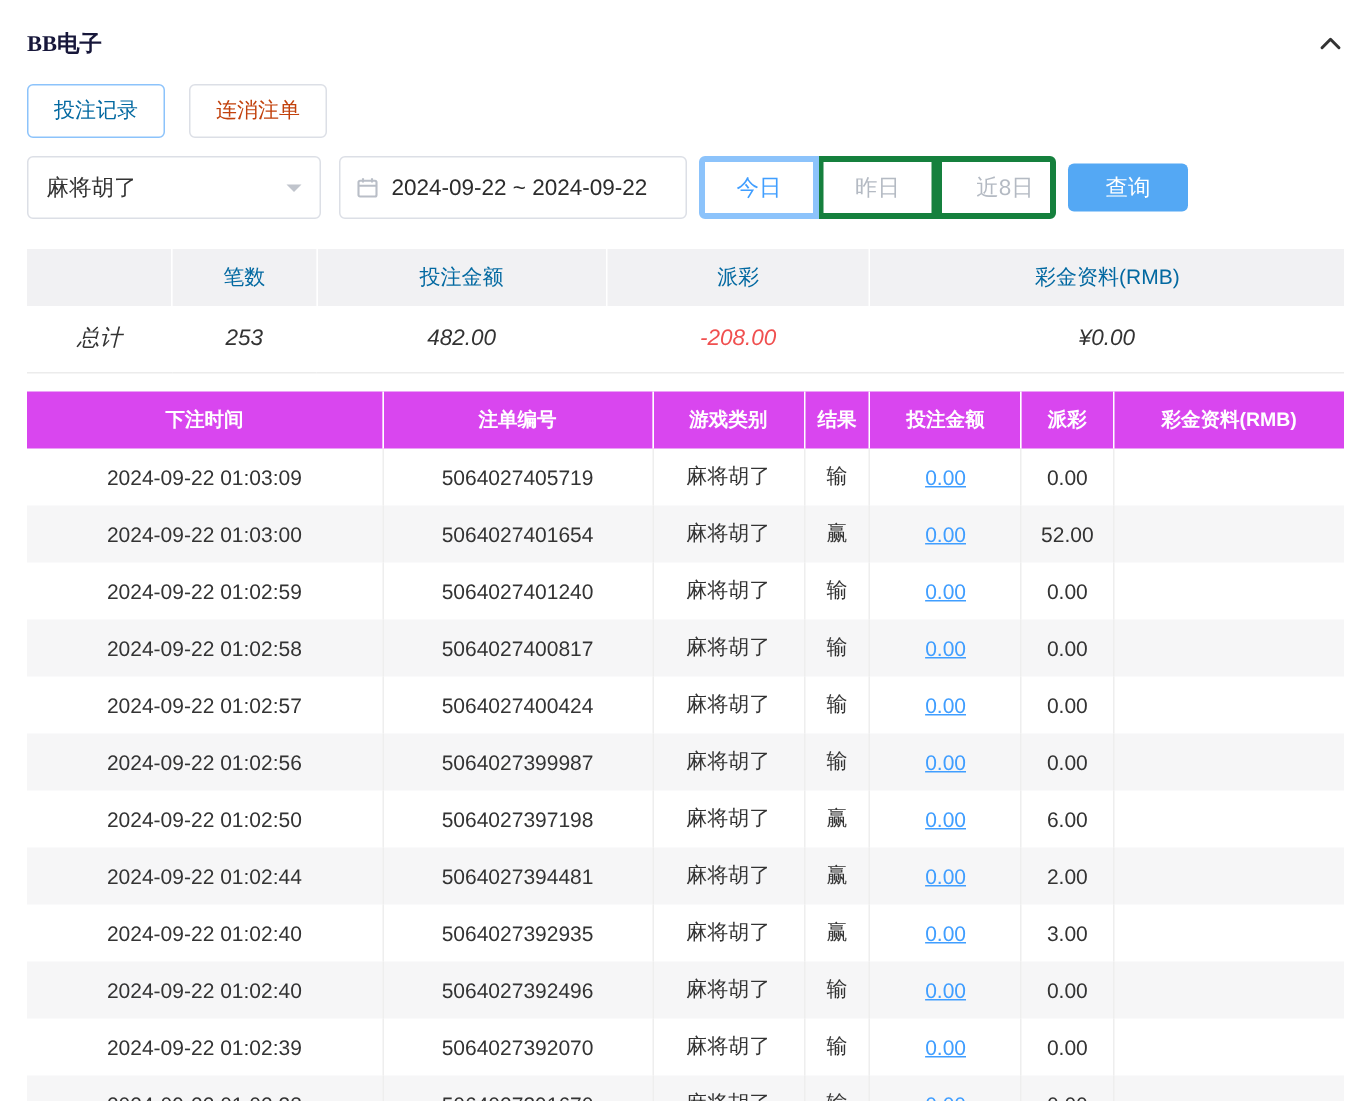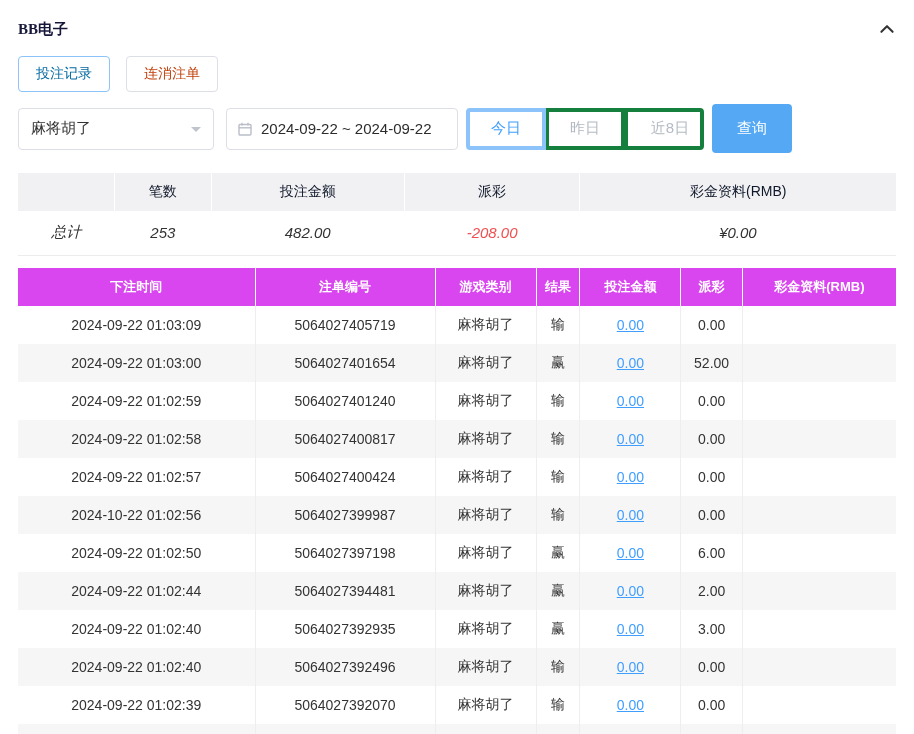--- a/index.html
+++ b/index.html
@@ -27,27 +27,27 @@
   .caret-down { width:0; height:0; border:5px solid transparent; border-top-color:#c0c4cc; margin-top:6px; }
   .date-box { width:232px; height:42px; border:1px solid #dcdfe6; border-radius:4px;
     display:flex; align-items:center; padding:0 10px; margin-left:12px; font-size:15px; color:#2c2c2c; cursor:pointer; }
   .date-box .cal { display:flex; align-items:center; margin-right:8px; }
   .btn-group { display:flex; margin-left:8px; }
   .btn-group button { height:42px; width:80px; background:#fff; border:4px solid #15803d;
     font-size:15px; color:#b4bac3; cursor:pointer; margin-left:-1px; position:relative; font-family:inherit; }
   .btn-group button:first-child { border-radius:4px 0 0 4px; margin-left:0; }
   .btn-group button:last-child { border-radius:0 4px 4px 0;padding-left:12px; }
   .btn-group button.active { color:#409eff; border-color:#8cc3fb; z-index:1; }
-  .search-btn { height:49px; width:80px; margin-left:8px; background:#54a8f4; border:none;
+  .search-btn { height:32px; width:80px; margin-left:8px; background:#54a8f4; border:none;
     border-radius:4px; color:#fff; font-size:15px; cursor:pointer; font-family:inherit; }
 
   
   table { width:100%; border-collapse:collapse; table-layout:fixed; }
   .summary { margin-bottom:12px; }
-  .summary th { background:#f1f1f3; height:38px; font-size:14px; font-weight:normal; color:#0f172a;
+  .summary th { background:#f1f1f3; height:38px; font-size:14px; font-weight:normal; color:#0369a1;
     border-right:1px solid #fff; }
   .summary th:last-child { border-right:none; }
   .summary td { height:44px; text-align:center; font-size:15px; border-bottom:1px solid #ececec;font-style:italic; }
   .summary td.red { color:#f05050; }
 
   
   .bet-table th { background:#d946ef; color:#fff; height:38px; font-size:13px; font-weight:bold;
     text-align:center; border-right:1px solid #fff; }
   .bet-table th:last-child { border-right:none; }
   .bet-table td { height:38px; text-align:center; font-size:14px; color:#333;
@@ -185,21 +185,21 @@
         <tr>
           <td>2024-09-22 01:02:57</td>
           <td>5064027400424</td>
           <td>麻将胡了</td>
           <td>输</td>
           <td><a class="bet-link">0.00</a></td>
           <td>0.00</td>
           <td></td>
         </tr>
         <tr>
-          <td>2024-10-22 01:02:56</td>
+          <td>2024-09-22 01:02:56</td>
           <td>5064027399987</td>
           <td>麻将胡了</td>
           <td>输</td>
           <td><a class="bet-link">0.00</a></td>
           <td>0.00</td>
           <td></td>
         </tr>
         <tr>
           <td>2024-09-22 01:02:50</td>
           <td>5064027397198</td>

